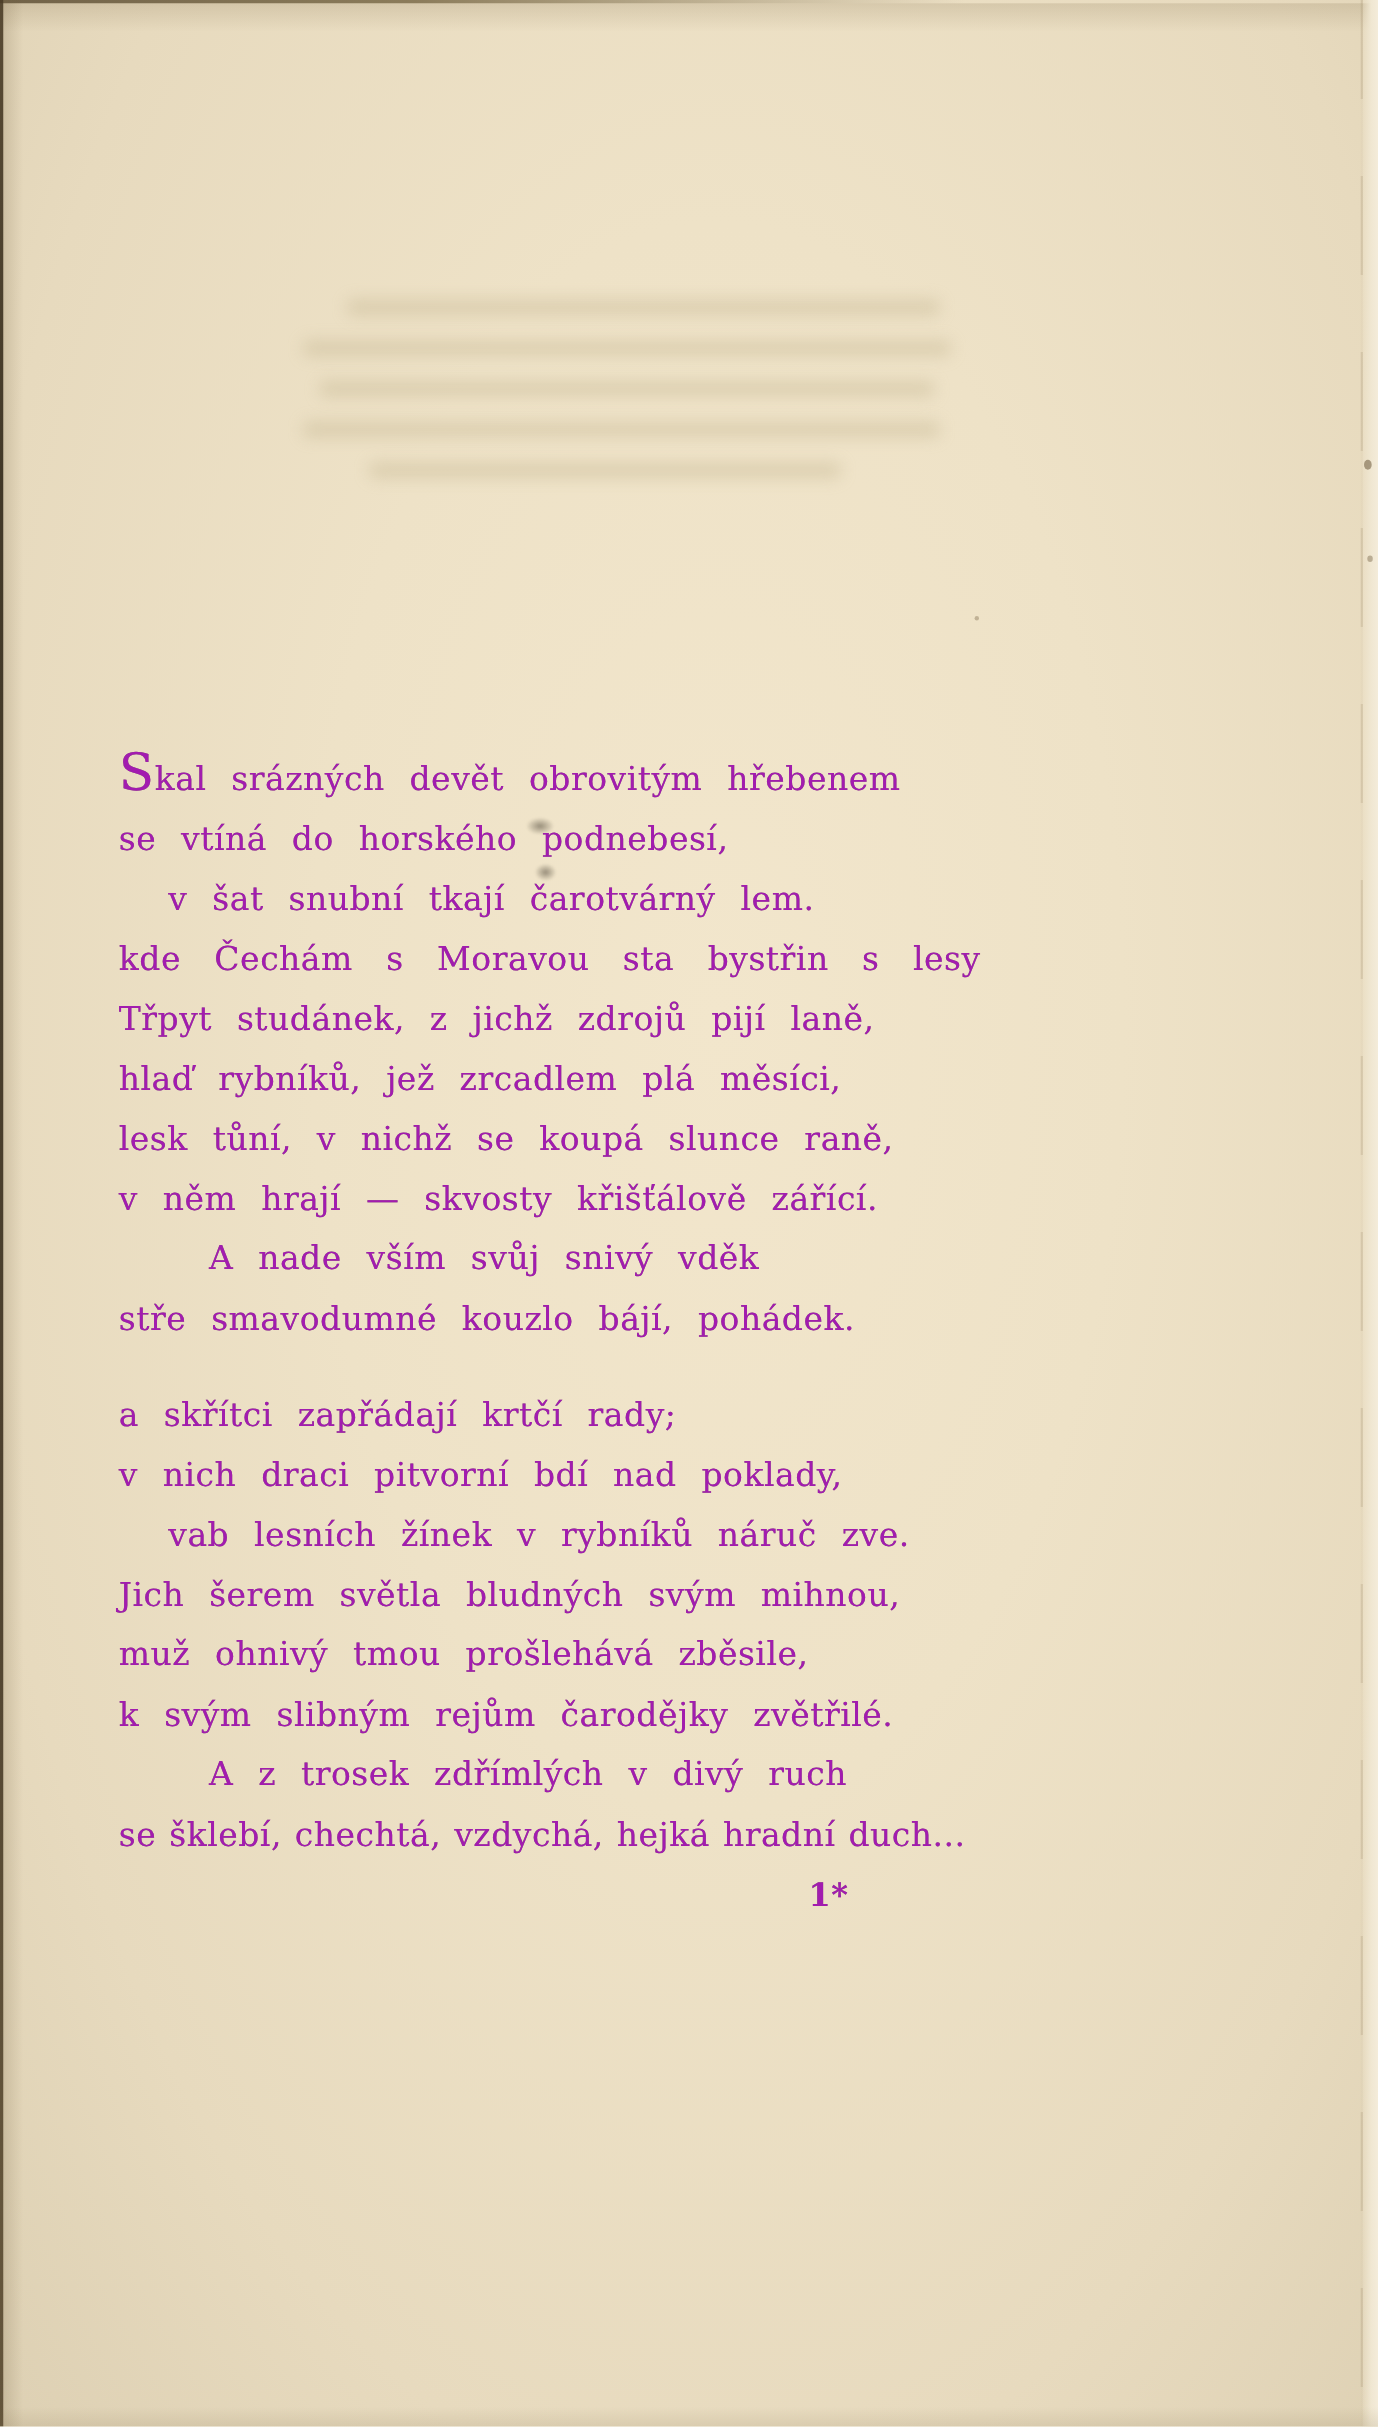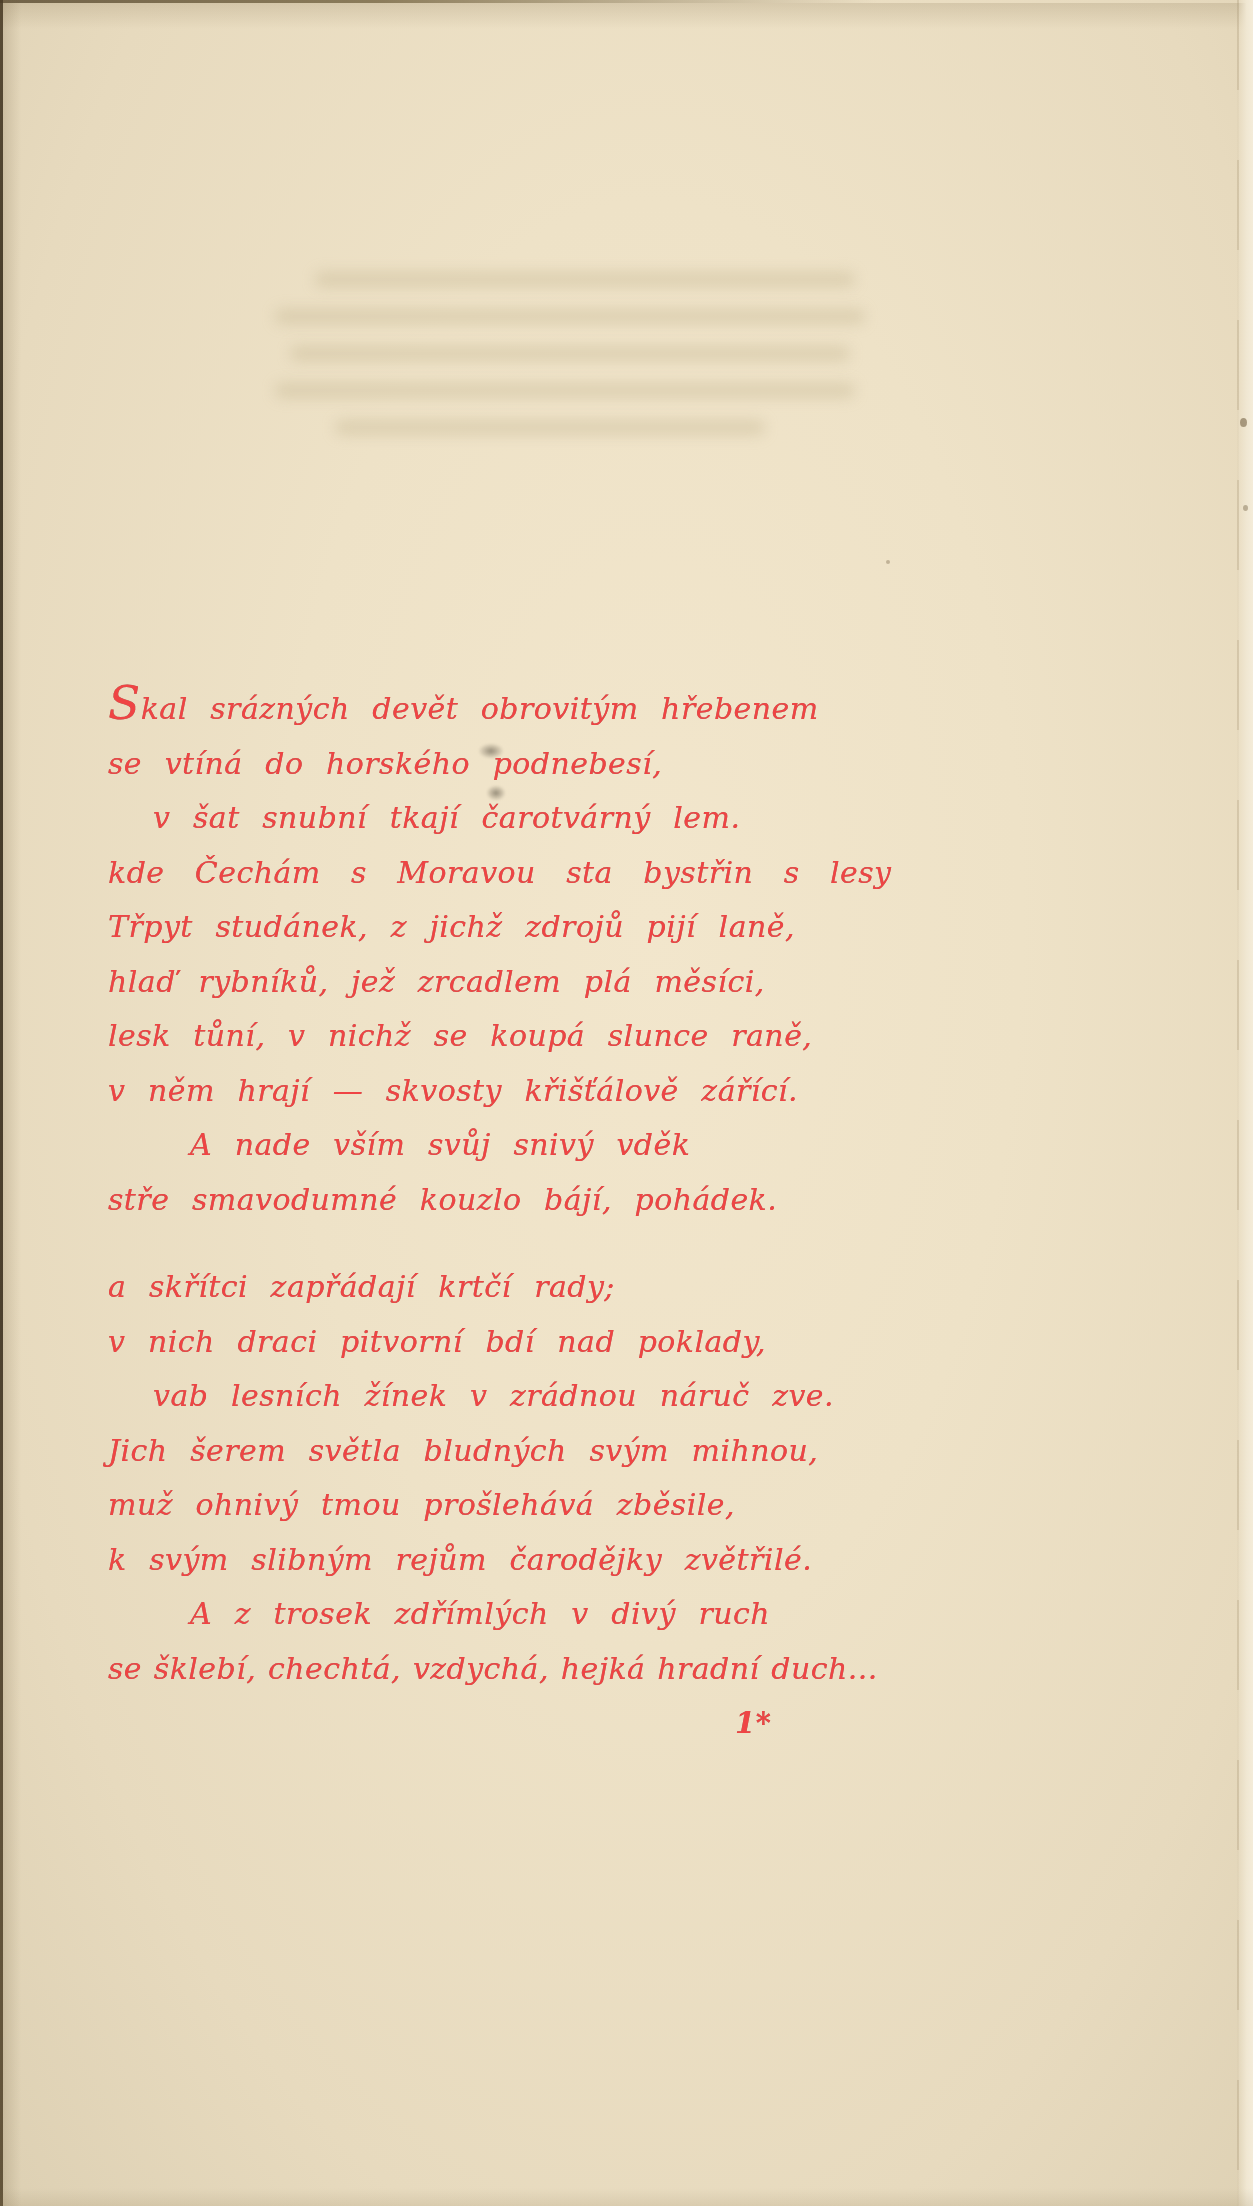--- a/index.html
+++ b/index.html
@@ -37,24 +37,23 @@
   .ghost .g:nth-child(3){width:560px;margin-left:15px;}
   .ghost .g:nth-child(4){width:580px;}
   .ghost .g:nth-child(5){width:430px;margin-left:60px;}
   
   .smudge{position:absolute;background:radial-gradient(ellipse,rgba(80,72,58,.55),rgba(80,72,58,0) 70%);filter:blur(1px);}
   .smudge.m1{left:478px;top:743px;width:26px;height:16px;}
   .smudge.m2{left:486px;top:785px;width:20px;height:16px;}
   
   .text-block{
     position:absolute;left:108px;top:682px;width:790px;
-    font-size:30px;line-height:54.5px;color:#ef4444;
+    font-size:30px;line-height:54.5px;color:#a21caf;
     word-spacing:.42em;letter-spacing:.015em;
     text-shadow:0 0 .5px rgba(61,54,43,.55);
-    font-style:italic;
   }
   .line{margin:0;white-space:nowrap;}
   .line.indent-1{padding-left:45px;}
   .line.indent-2{padding-left:82px;}
   .line.wide{word-spacing:.68em;}
   .line.tight{word-spacing:.06em;}
   .initial{font-size:47px;line-height:0;letter-spacing:.01em;}
   .stanza-2{margin-top:33px;}
   .footer-mark{margin:0;padding-left:627px;font-weight:bold;font-size:29px;line-height:54.5px;}
 </style>
@@ -92,21 +91,21 @@
       <p class="line indent-0">Třpyt studánek, z jichž zdrojů pijí laně,</p>
       <p class="line indent-0">hlaď rybníků, jež zrcadlem plá měsíci,</p>
       <p class="line indent-0">lesk tůní, v nichž se koupá slunce raně,</p>
       <p class="line indent-0">v něm hrají — skvosty křišťálově zářící.</p>
       <p class="line indent-2">A nade vším svůj snivý vděk</p>
       <p class="line indent-0">stře smavodumné kouzlo bájí, pohádek.</p>
     </div>
   <div class="stanza stanza-2">
       <p class="line indent-0">a skřítci zapřádají krtčí rady;</p>
       <p class="line indent-0">v nich draci pitvorní bdí nad poklady,</p>
-      <p class="line indent-1">vab lesních žínek v zrádnou náruč zve.</p>
+      <p class="line indent-1">vab lesních žínek v rybníků náruč zve.</p>
       <p class="line indent-0">Jich šerem světla bludných svým mihnou,</p>
       <p class="line indent-0">muž ohnivý tmou prošlehává zběsile,</p>
       <p class="line indent-0">k svým slibným rejům čarodějky zvětřilé.</p>
       <p class="line indent-2">A z trosek zdřímlých v divý ruch</p>
       <p class="line indent-0 tight">se šklebí, chechtá, vzdychá, hejká hradní duch...</p>
     </div>
   <p class="footer-mark">1*</p>
 </div>
 
 </body></html>

